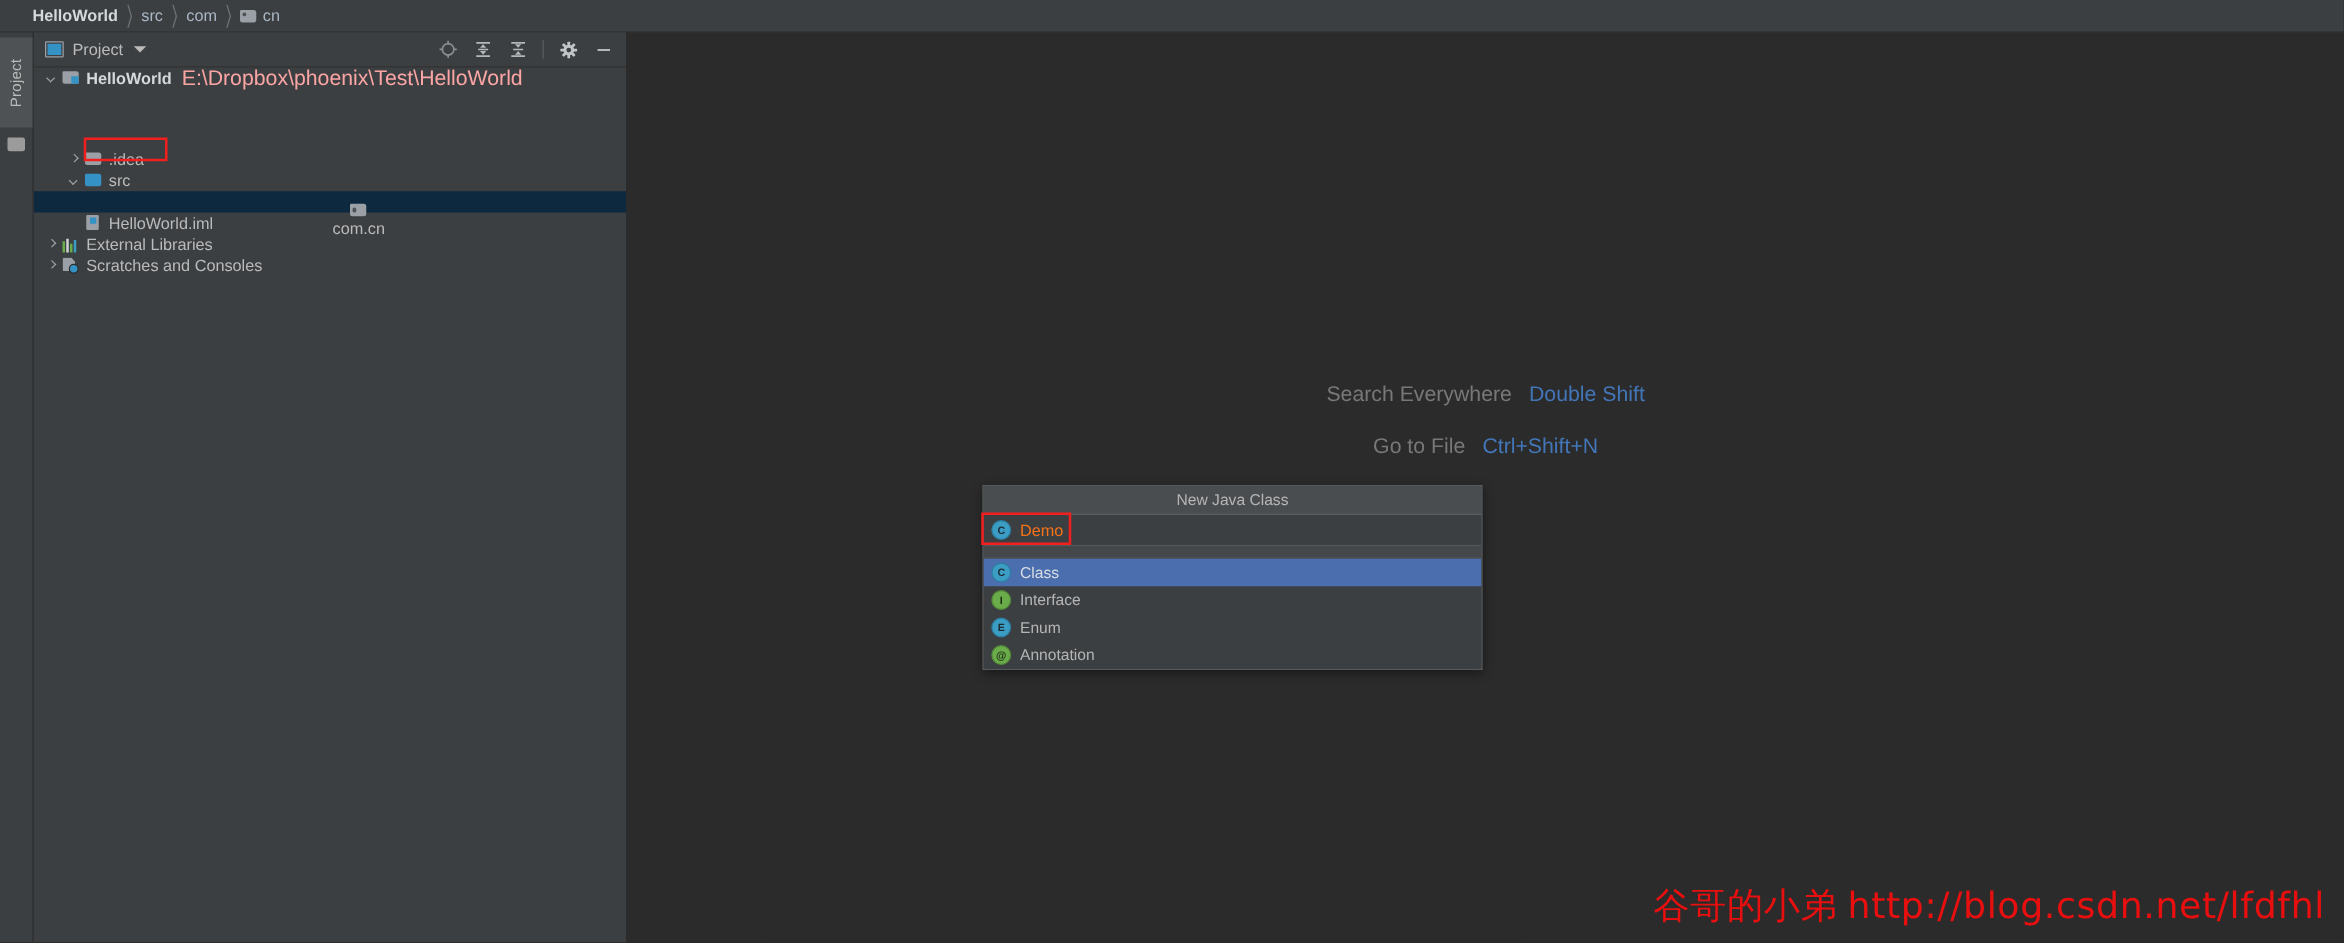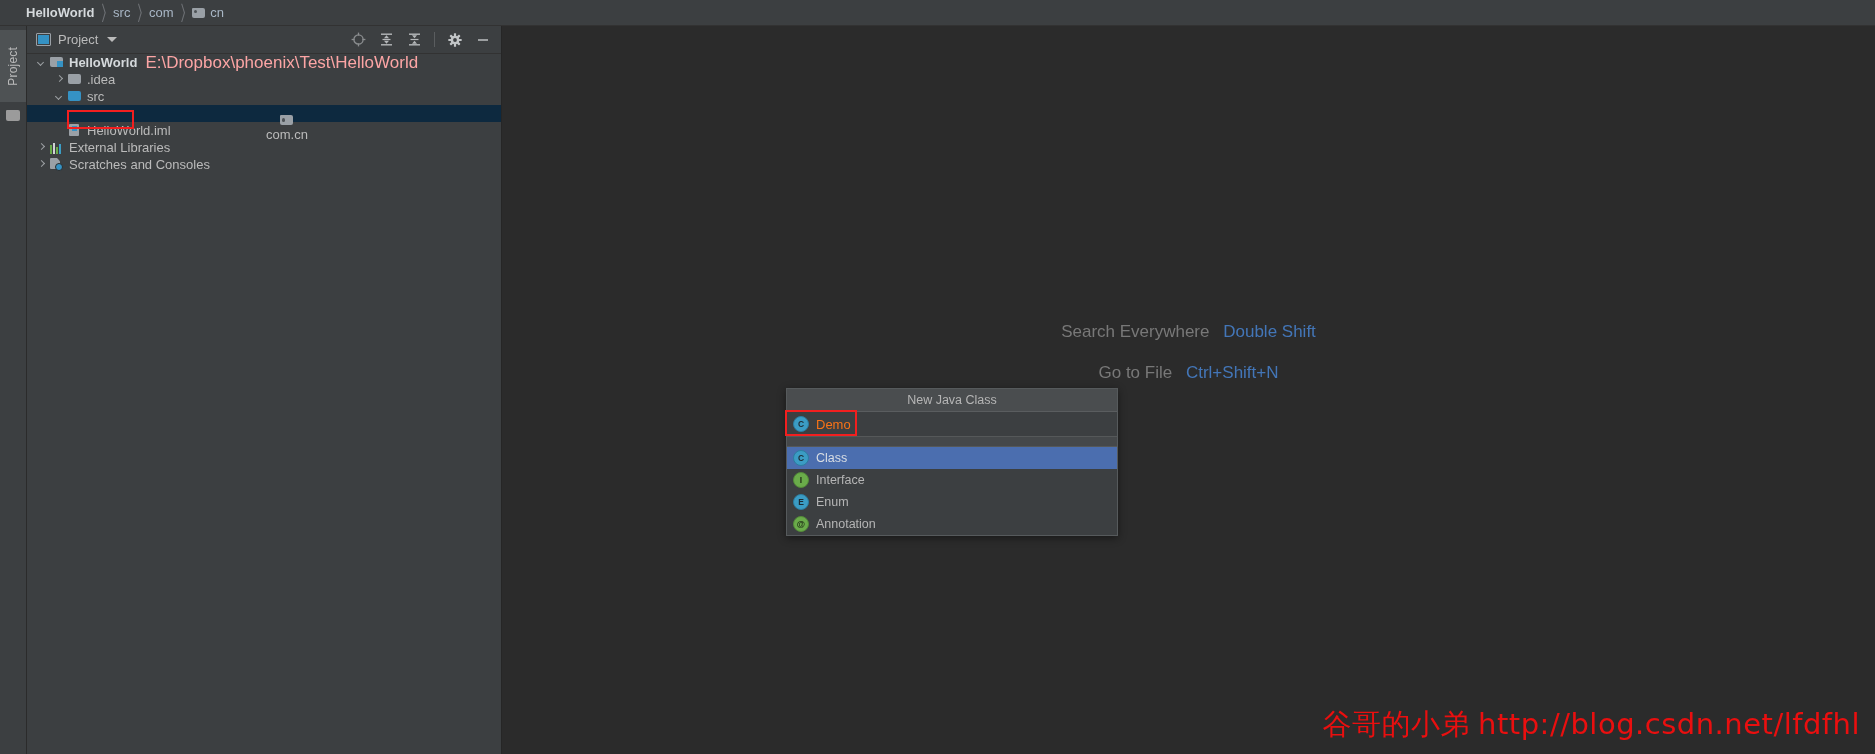--- a/index.html
+++ b/index.html
@@ -334,40 +334,40 @@
 
   
   .editor-area {
     position: absolute;
     left: 502px; top: 26px;
     right: 0; bottom: 0;
     background: #2b2b2b;
   }
   .hints {
     position: absolute;
-    left: 0; top: 296px;
+    left: 0; top: 280px;
     width: 100%;
     text-align: center;
   }
   .hint-row {
     font-size: 17px;
     color: #787878;
     margin-bottom: 21px;
     white-space: nowrap;
   }
   .hint-key {
     color: #4376b8;
     margin-left: 9px;
   }
 
   
   .popup {
     position: absolute;
     left: 786px; top: 388px;
-    width: 332px;
+    width: 400px;
     background: #3c3f41;
     border: 1px solid #565a5c;
     box-sizing: border-box;
     box-shadow: 0 2px 8px rgba(0,0,0,0.45);
   }
   .popup-title {
     height: 22px;
     display: flex;
     align-items: center;
     justify-content: center;
@@ -531,21 +531,21 @@
 
     <div class="tree">
 
       <div class="tree-row" style="padding-left:10px;">
         <span class="arrow down"></span>
         <span class="t-icon ic-module"></span>
         <span class="tree-label bold">HelloWorld</span>
         <span class="tree-sublabel">E:\Dropbox\phoenix\Test\HelloWorld</span>
       </div>
 
-      <div class="tree-row" style="padding-left:28px;">
+      <div class="tree-row" style="padding-left:28px;margin-top:48px;">
         <span class="arrow right"></span>
         <span class="t-icon ic-folder-grey"></span>
         <span class="tree-label">.idea</span>
       </div>
 
       <div class="tree-row" style="padding-left:28px;">
         <span class="arrow down"></span>
         <span class="t-icon ic-folder-src"></span>
         <span class="tree-label">src</span>
       </div>

